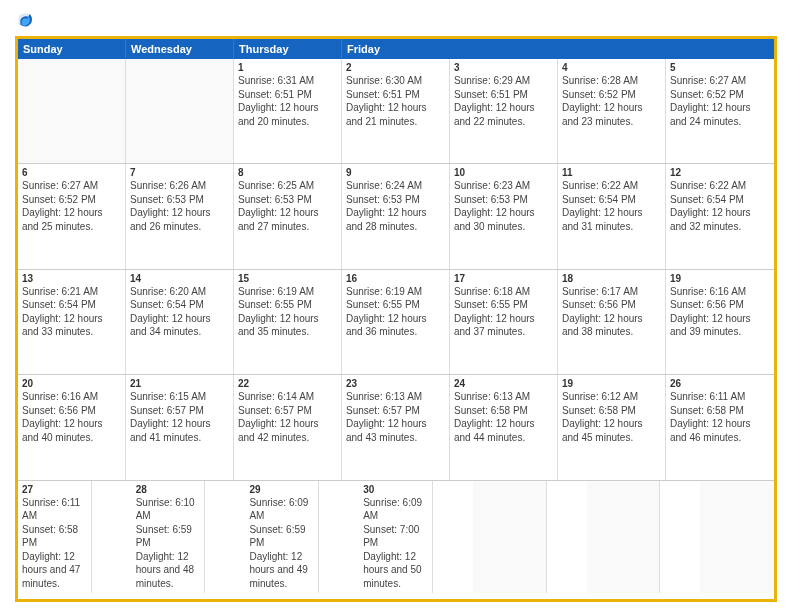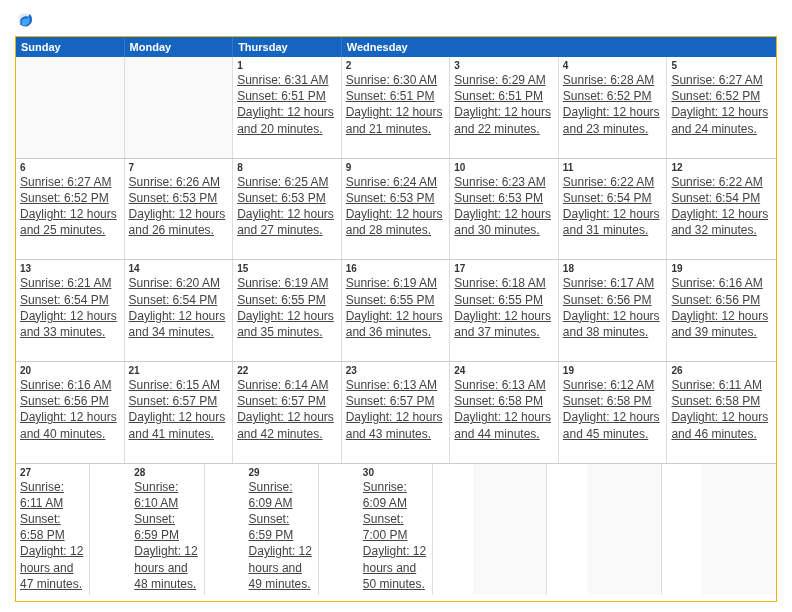--- a/index.html
+++ b/index.html
@@ -48,21 +48,21 @@
       font-size: 28px;
       font-weight: normal;
       color: #333;
     }
     .subtitle {
       font-size: 13px;
       color: #555;
     }
     .calendar {
       flex: 1;
-      border: 1px solid #eab308;
+      border: 3px solid #eab308;
     }
     .cal-header {
       display: grid;
       grid-template-columns: repeat(7, 1fr);
       background: #1565c0;
     }
     .cal-header-cell {
       color: #fff;
       font-size: 11px;
       font-weight: bold;
@@ -92,24 +92,23 @@
       background: #fff;
     }
     .cal-cell:last-child { border-right: none; }
     .cal-cell.empty { background: #f9f9f9; }
     .day-num {
       font-size: 10px;
       font-weight: bold;
       margin-bottom: 1px;
     }
     .cell-text {
-      font-size: 12px;
+      font-size: 10px;
       line-height: 1.35;
       color: #444;
-      text-decoration: underline;
     }
   </style>
 </head>
 <body>
 
 <div class="page">
   <div class="header">
     <div class="logo">
       <svg class="logo-icon" viewBox="0 0 30 30" xmlns="http://www.w3.org/2000/svg">
         <path d="M15 5 Q25 5 25 15 Q25 25 15 25 Q5 25 5 15 Q5 5 15 5Z" fill="#1565c0" opacity="0.15"></path>
@@ -123,23 +122,23 @@
     </div>
     <div class="title-block">
       <div class="main-title"></div>
       <div class="subtitle"></div>
     </div>
   </div>
 
   <div class="calendar">
     <div class="cal-header" id="cal-header">
         <div class="cal-header-cell">Sunday</div>
-        <div class="cal-header-cell">Monday</div>
+        <div class="cal-header-cell">Wednesday</div>
         <div class="cal-header-cell">Thursday</div>
-        <div class="cal-header-cell">Wednesday</div>
+        <div class="cal-header-cell">Friday</div>
       </div>
     <div class="cal-body" id="cal-body">
         <div class="cal-week">
           <div class="cal-cell empty"></div>
           <div class="cal-cell empty"></div>
           <div class="cal-cell">
             <div class="day-num">1</div>
             <div class="cell-text">Sunrise: 6:31 AM<br>Sunset: 6:51 PM<br>Daylight: 12 hours and 20 minutes.</div>
           </div>
           <div class="cal-cell">

